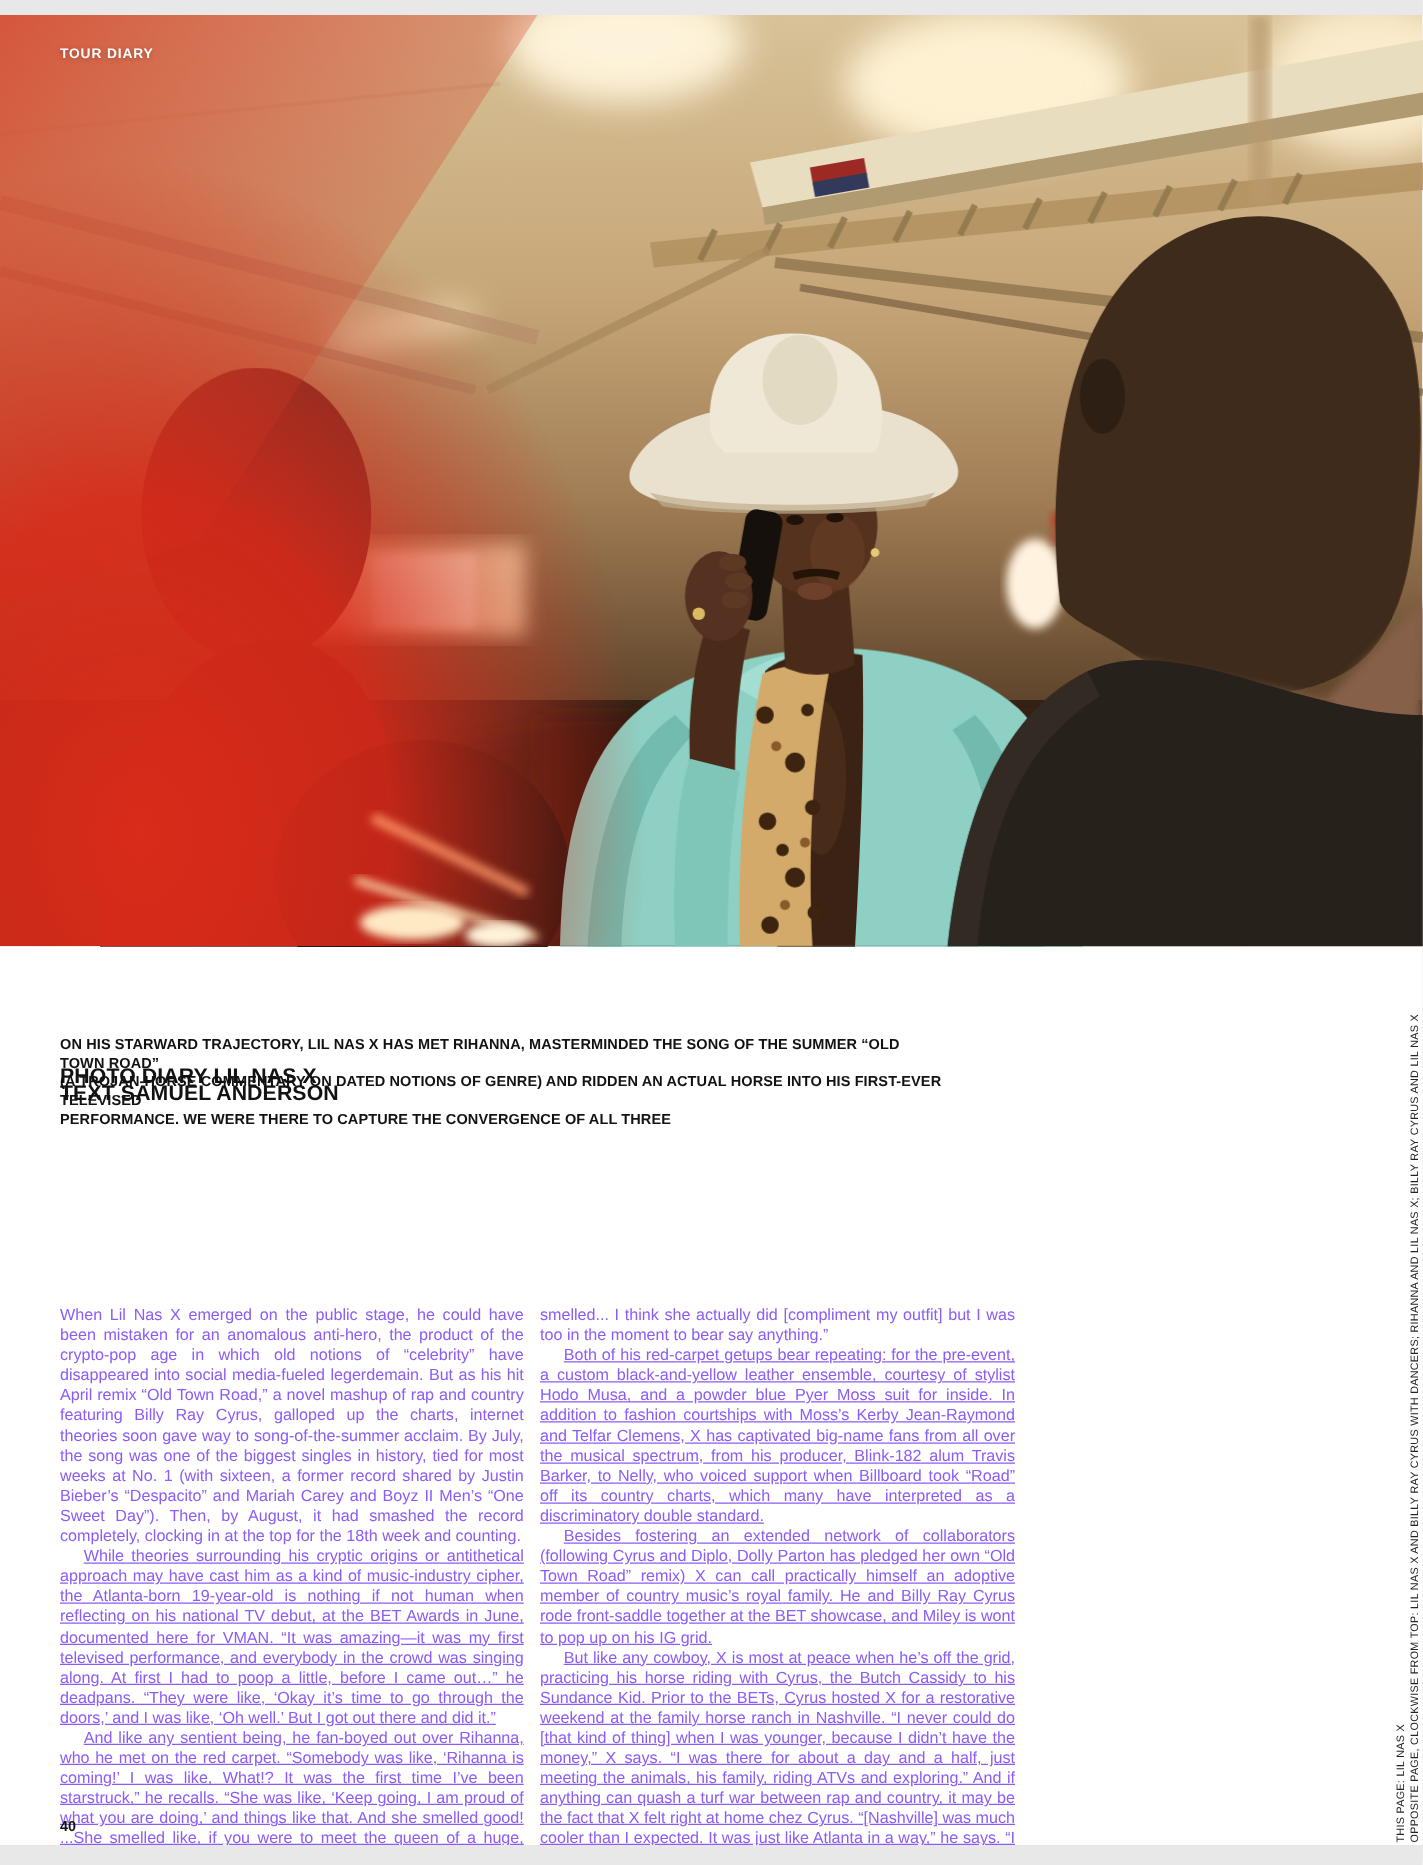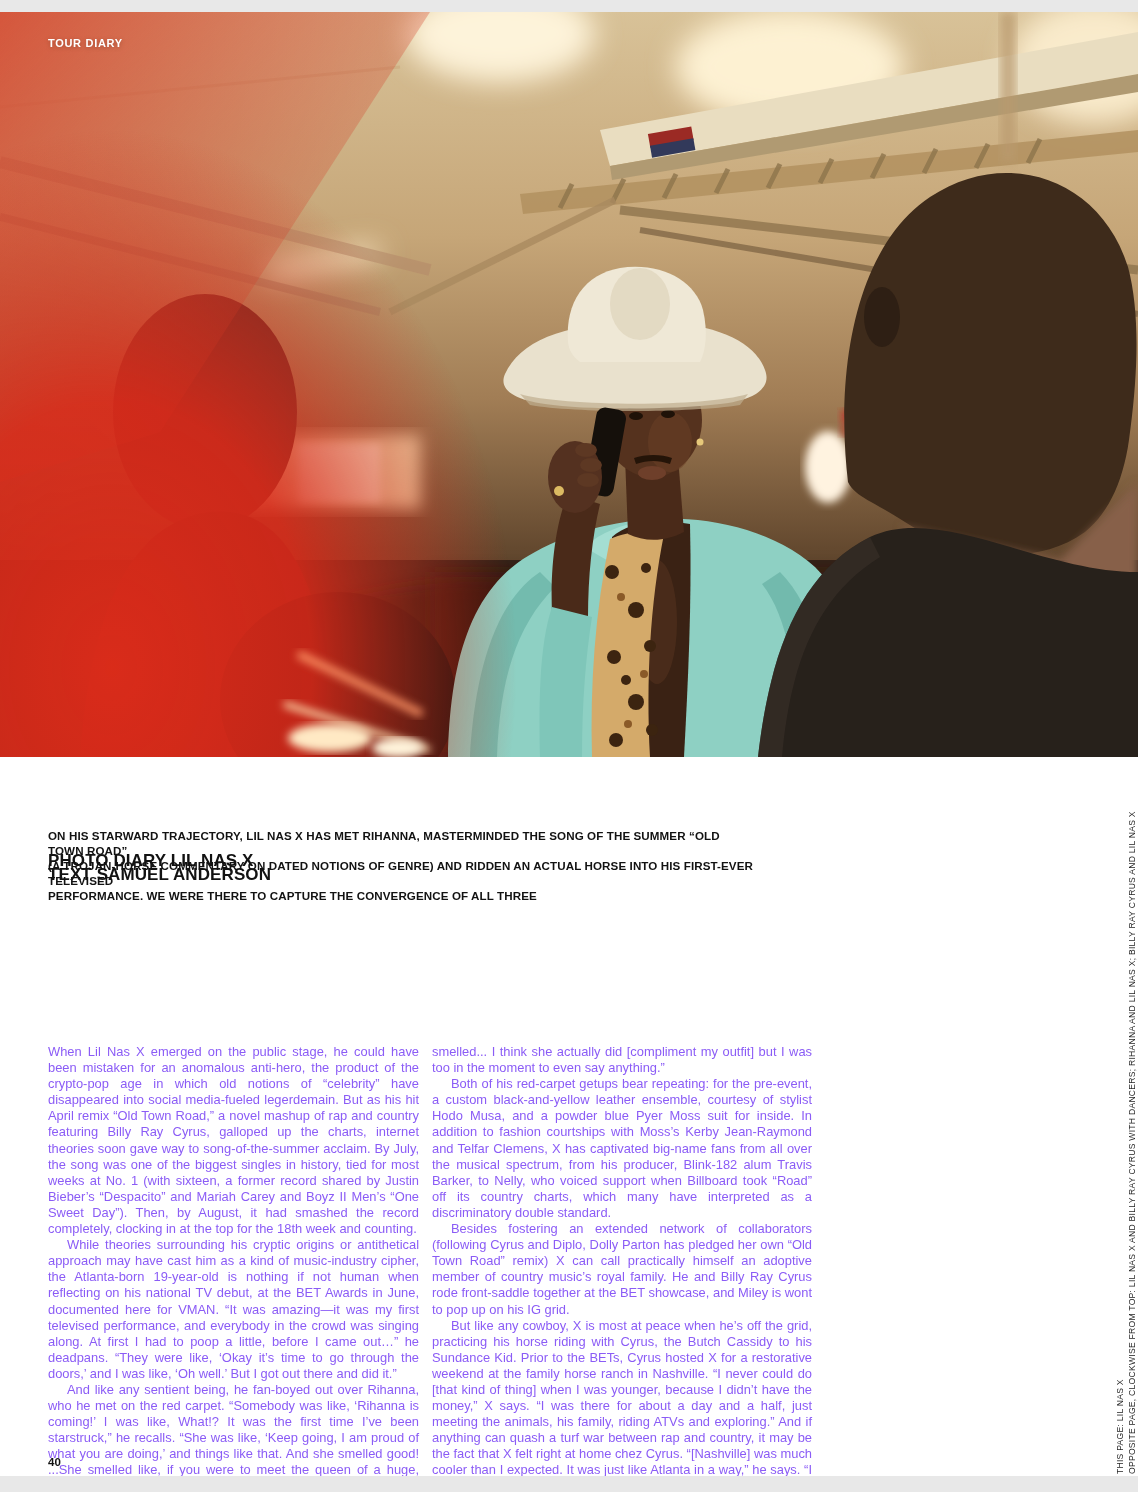--- a/index.html
+++ b/index.html
@@ -38,21 +38,21 @@
     white-space:pre-line; letter-spacing:.1px;
   }
   
   .col {
     position:absolute; top:1032px;
     font-size:12.9px; line-height:16.1px; text-align:justify; color:#8b5cf6;
   }
   .col-left  { left:48px;  width:371px; }
   .col-right { left:432px; width:380px; }
   .col p { margin:0; }
-  .col p + p { text-indent:19px; }
+  .col p + p { text-indent:19px;text-decoration:underline; }
   
   .credits {
     position:absolute; right:44px; top:790px; height:672px;
     writing-mode:vertical-rl; transform:rotate(180deg);
     font-size:8.6px; line-height:11.5px; color:#242424; letter-spacing:.25px;
     white-space:nowrap;
   }
   
   .folio {
     position:absolute; left:48px; top:1444px;
@@ -237,21 +237,21 @@
 PERFORMANCE. WE WERE THERE TO CAPTURE THE CONVERGENCE OF ALL THREE</div>
   <div class="byline">PHOTO DIARY LIL NAS X
 TEXT SAMUEL ANDERSON</div>
 
   <div class="col col-left">
       <p>When Lil Nas X emerged on the public stage, he could have been mistaken for an anomalous anti-hero, the product of the crypto-pop age in which old notions of “celebrity” have disappeared into social media-fueled legerdemain. But as his hit April remix “Old Town Road,” a novel mashup of rap and country featuring Billy Ray Cyrus, galloped up the charts, internet theories soon gave way to song-of-the-summer acclaim. By July, the song was one of the biggest singles in history, tied for most weeks at No. 1 (with sixteen, a former record shared by Justin Bieber’s “Despacito” and Mariah Carey and Boyz II Men’s “One Sweet Day”). Then, by August, it had smashed the record completely, clocking in at the top for the 18th week and counting.</p>
       <p>While theories surrounding his cryptic origins or antithetical approach may have cast him as a kind of music-industry cipher, the Atlanta-born 19-year-old is nothing if not human when reflecting on his national TV debut, at the BET Awards in June, documented here for VMAN. “It was amazing—it was my first televised performance, and everybody in the crowd was singing along. At first I had to poop a little, before I came out…” he deadpans. “They were like, ‘Okay it’s time to go through the doors,’ and I was like, ‘Oh well.’ But I got out there and did it.”</p>
       <p>And like any sentient being, he fan-boyed out over Rihanna, who he met on the red carpet. “Somebody was like, ‘Rihanna is coming!’ I was like, What!? It was the first time I’ve been starstruck,” he recalls. “She was like, ‘Keep going, I am proud of what you are doing,’ and things like that. And she smelled good! ...She smelled like, if you were to meet the queen of a huge, popular country. That’s how [Rihanna]</p>
     </div>
   <div class="col col-right">
-      <p>smelled... I think she actually did [compliment my outfit] but I was too in the moment to even say anything.”</p>
+      <p>smelled... I think she actually did [compliment my outfit] but I was too in the moment to bear say anything.”</p>
       <p>Both of his red-carpet getups bear repeating: for the pre-event, a custom black-and-yellow leather ensemble, courtesy of stylist Hodo Musa, and a powder blue Pyer Moss suit for inside. In addition to fashion courtships with Moss’s Kerby Jean-Raymond and Telfar Clemens, X has captivated big-name fans from all over the musical spectrum, from his producer, Blink-182 alum Travis Barker, to Nelly, who voiced support when Billboard took “Road” off its country charts, which many have interpreted as a discriminatory double standard.</p>
       <p>Besides fostering an extended network of collaborators (following Cyrus and Diplo, Dolly Parton has pledged her own “Old Town Road” remix) X can call practically himself an adoptive member of country music’s royal family. He and Billy Ray Cyrus rode front-saddle together at the BET showcase, and Miley is wont to pop up on his IG grid.</p>
       <p>But like any cowboy, X is most at peace when he’s off the grid, practicing his horse riding with Cyrus, the Butch Cassidy to his Sundance Kid. Prior to the BETs, Cyrus hosted X for a restorative weekend at the family horse ranch in Nashville. “I never could do [that kind of thing] when I was younger, because I didn’t have the money,” X says. “I was there for about a day and a half, just meeting the animals, his family, riding ATVs and exploring.” And if anything can quash a turf war between rap and country, it may be the fact that X felt right at home chez Cyrus. “[Nashville] was much cooler than I expected. It was just like Atlanta in a way,” he says. “I guess I expected some funny looks. But yeah, I didn’t [get any]!”</p>
     </div>
 
   <div class="credits">
     <div>THIS PAGE: LIL NAS X</div>
     <div>OPPOSITE PAGE, CLOCKWISE FROM TOP: LIL NAS X AND BILLY RAY CYRUS WITH DANCERS; RIHANNA AND LIL NAS X; BILLY RAY CYRUS AND LIL NAS X</div>
   </div>
 

